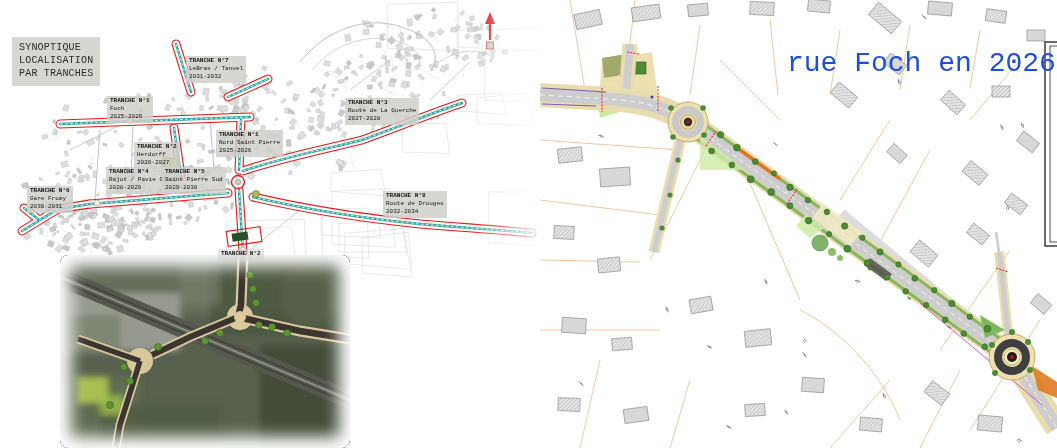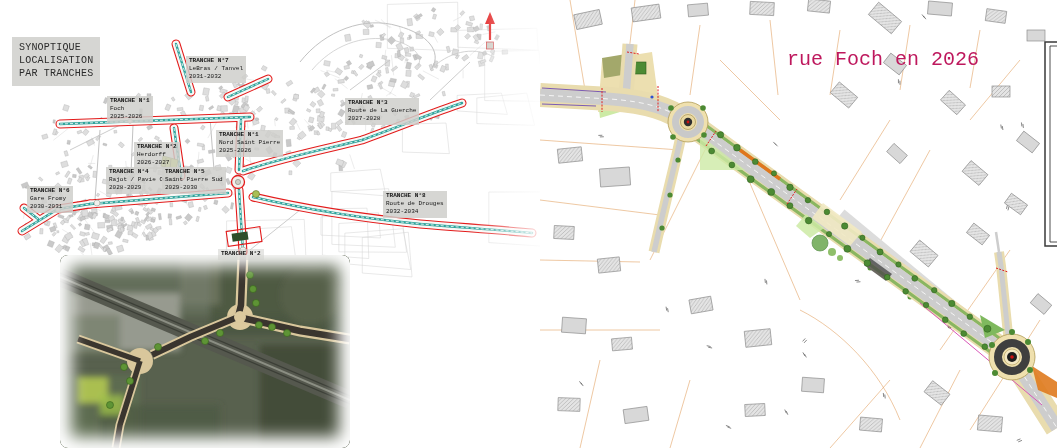--- a/index.html
+++ b/index.html
@@ -11,21 +11,21 @@
   .map-title{position:absolute;left:12px;top:37px;background:#d6d6d3;color:#2b2b2b;
              padding:4px 7px 5px;font-size:10px;line-height:1.32;letter-spacing:.2px;z-index:3;}
   .tr{position:absolute;background:rgba(206,206,203,.84);padding:1px 3px 2px;
       font-size:6px;line-height:1.32;color:#151515;white-space:nowrap;z-index:3;}
   .tr .nm{font-weight:700;}
   .tr.plain{background:rgba(210,210,206,.55);}
   #aerial{position:absolute;left:60px;top:255px;width:290px;height:193px;z-index:2;
           border-radius:8px;overflow:hidden;}
   #aerial .feather{position:absolute;left:0;top:0;right:0;bottom:0;
           box-shadow:inset 0 0 16px 11px #fff;border-radius:8px;pointer-events:none;}
-  #plan-title{position:absolute;left:247px;top:48px;font-size:20px;color:#be185d;z-index:3;
+  #plan-title{position:absolute;left:247px;top:48px;font-size:28px;color:#1d4ed8;z-index:3;
               white-space:nowrap;}
   #fade-right{position:absolute;left:470px;top:0;width:70px;height:448px;z-index:2;
               background:linear-gradient(to right,rgba(255,255,255,0),rgba(255,255,255,.85));
               pointer-events:none;}
 </style>
 </head>
 <body>
 
 <div id="app">
 

